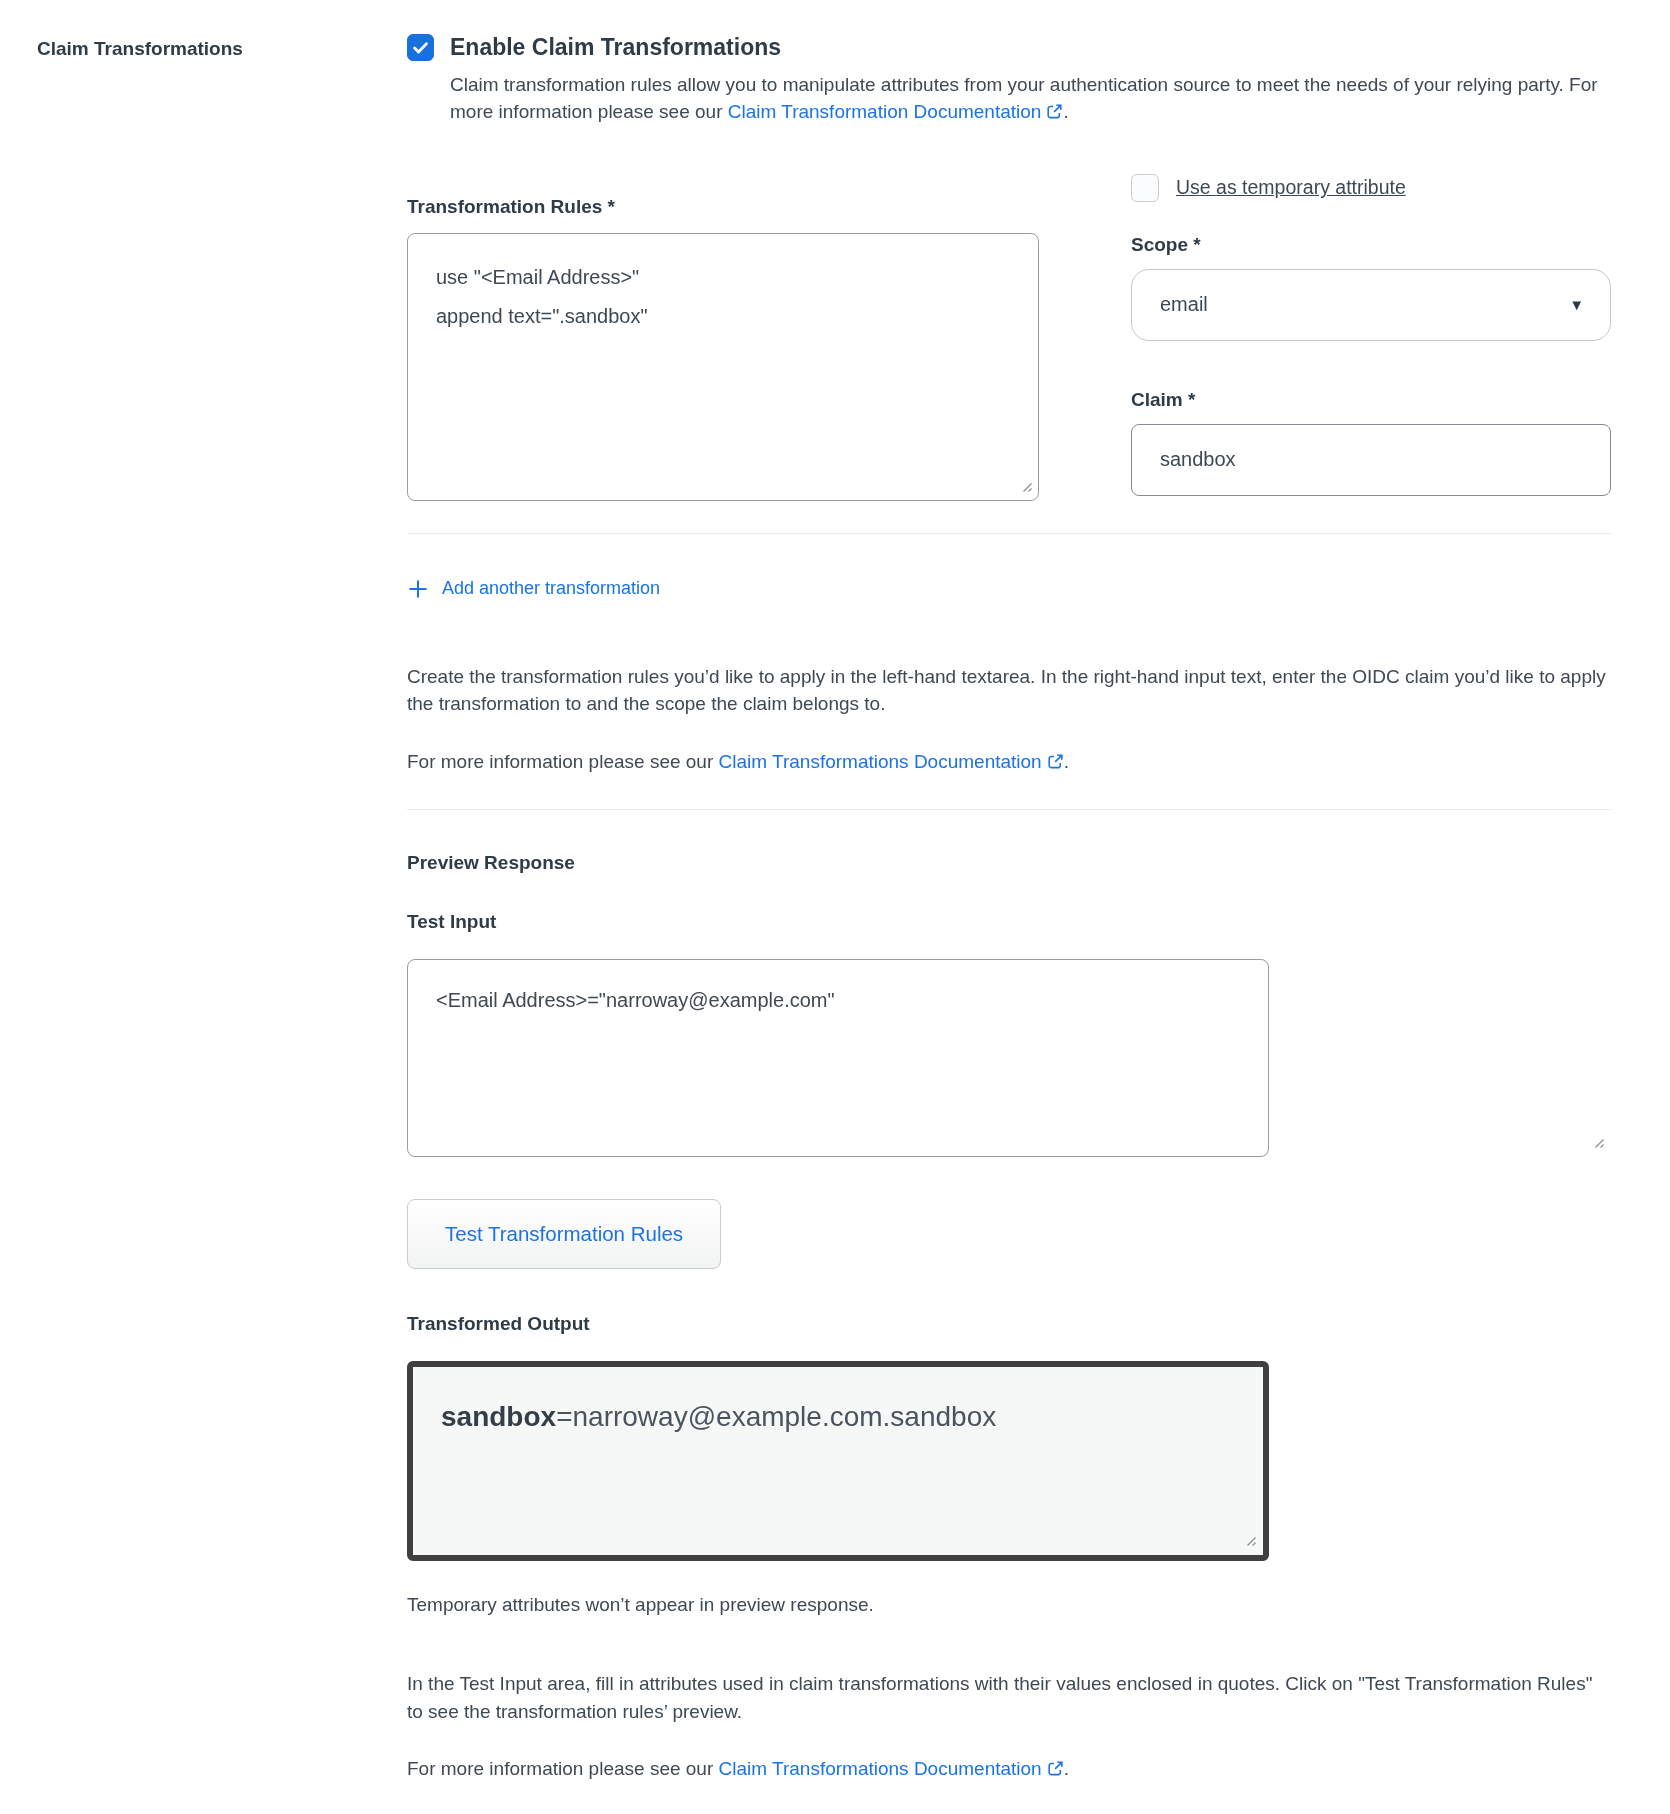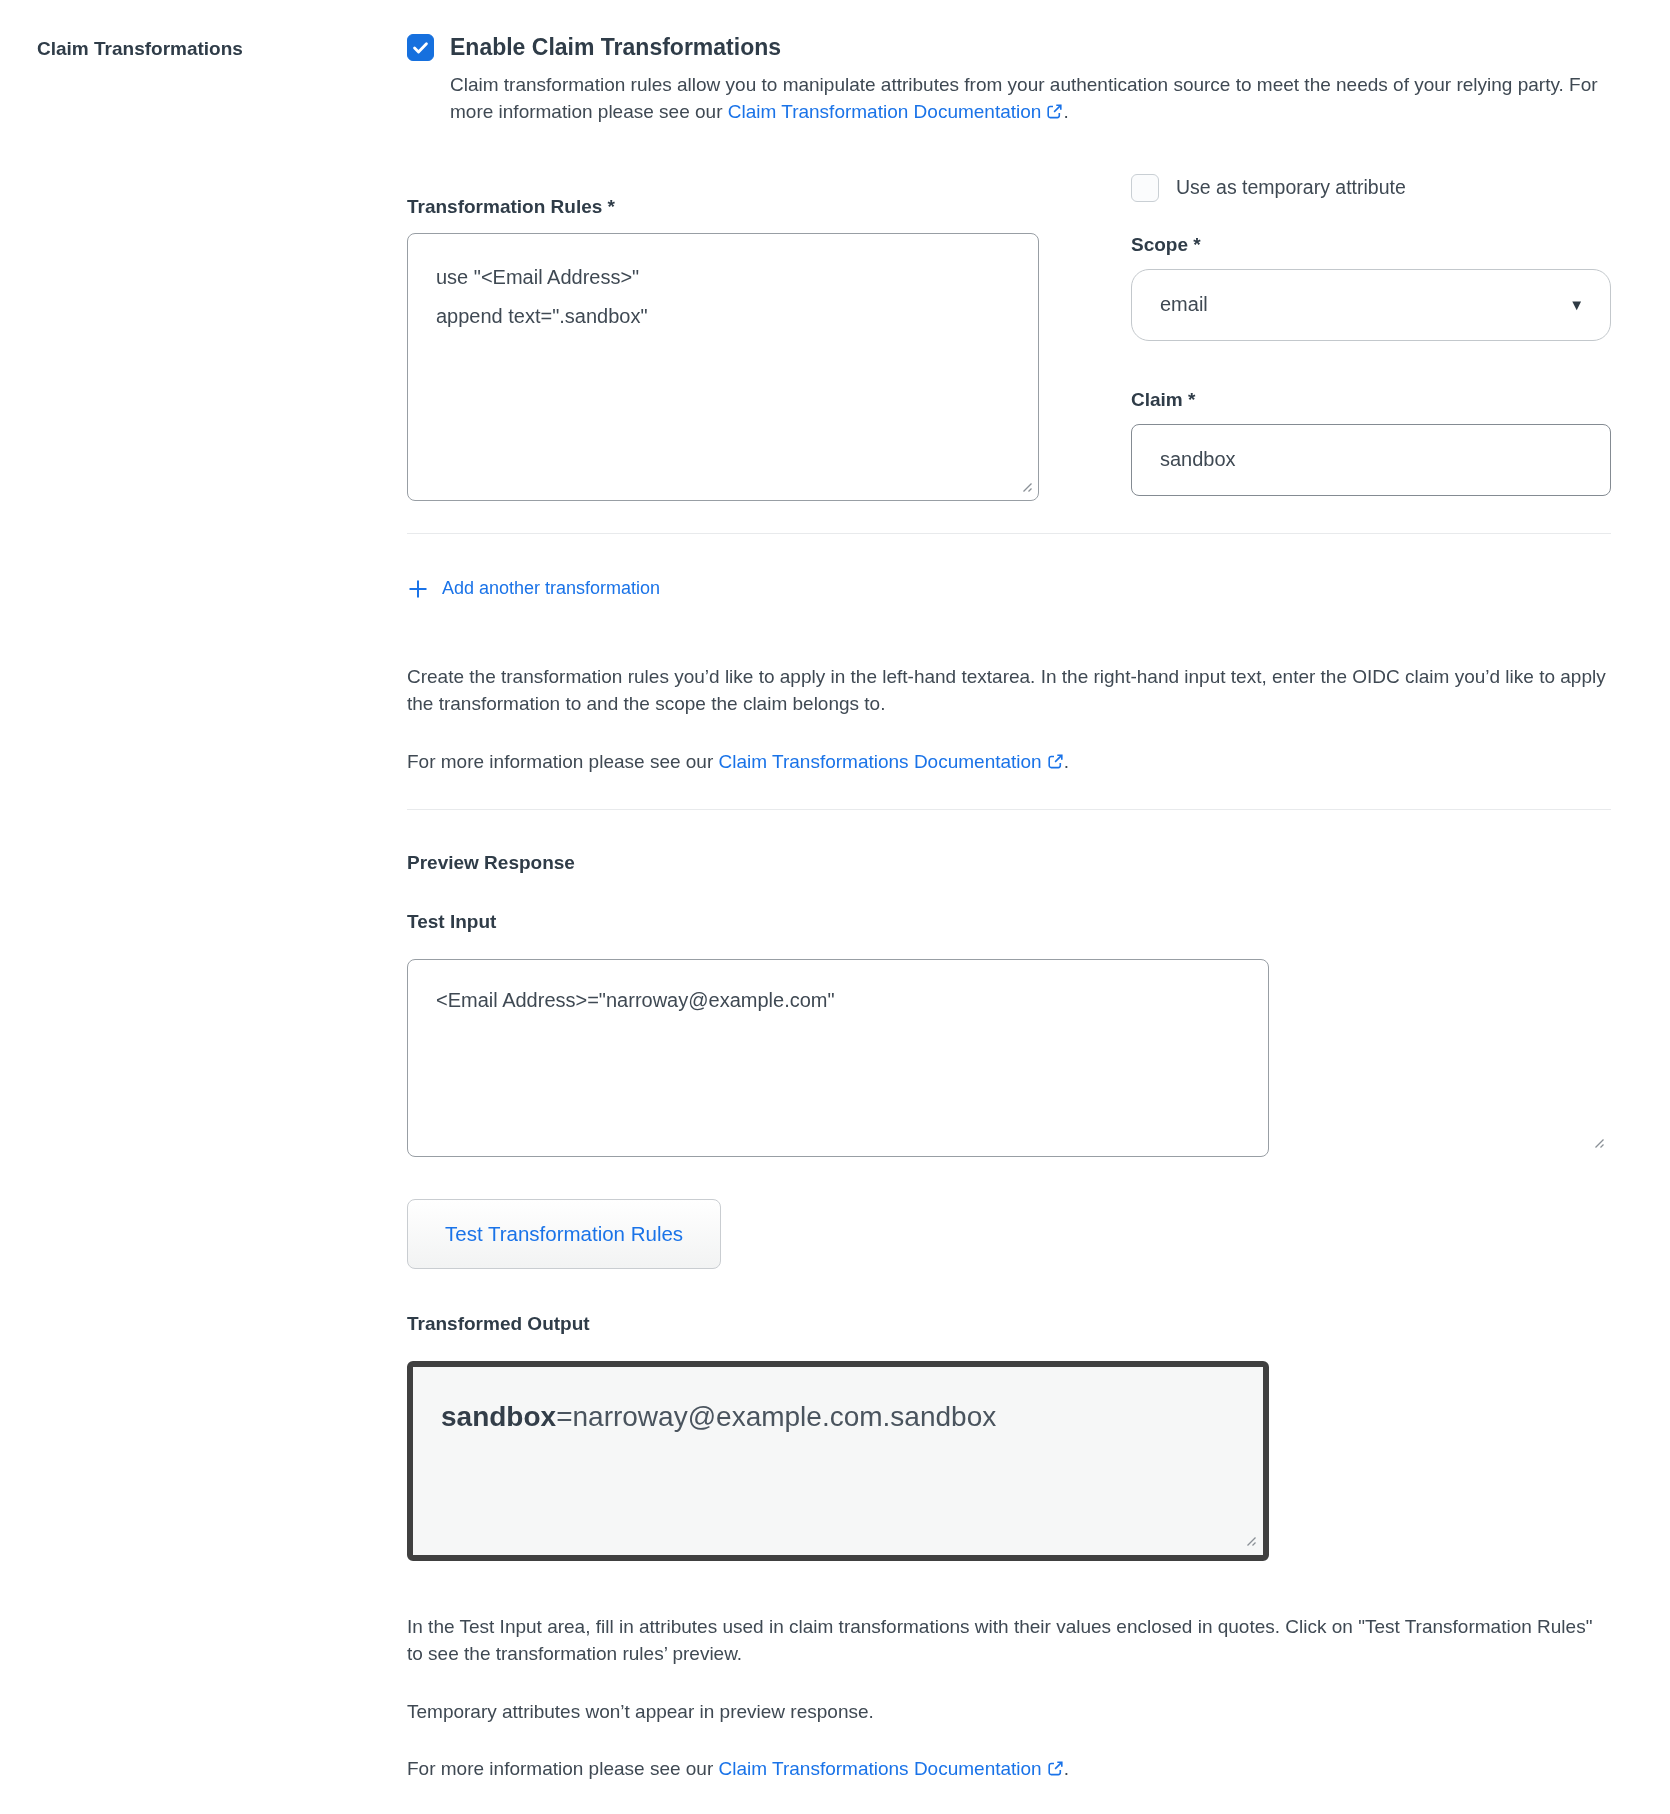--- a/index.html
+++ b/index.html
@@ -78,21 +78,21 @@
     background: #fff;
   }
   textarea.rules { width: 632px; height: 268px; line-height: 1.95; }
   textarea.test  { width: 862px; height: 198px; line-height: 1.6; }
   .resize-handle {
     position: absolute; right: 6px; bottom: 8px;
     pointer-events: none; line-height: 0;
   }
 
   .xform-right { margin-left: 92px; width: 480px; flex: 0 0 480px; padding-top: 2px; }
-  .temp-row { display: flex; align-items: center; }
+  .temp-row { display: flex; align-items: center; text-decoration: underline; }
   .temp-row .checkbox { width: 28px; height: 28px; }
   .temp-label { margin-left: 17px; font-size: 19.5px; color: #3f4953; }
   .scope-label { margin-top: 32px; margin-bottom: 0; }
   .select-box {
     margin-top: 13px;
     height: 72px;
     border: 1px solid #c3c8cc;
     border-radius: 18px;
     display: flex; align-items: center; justify-content: space-between;
     padding: 0 26px 0 28px;
@@ -274,23 +274,23 @@
     <div class="field-label output-label">Transformed Output</div>
     <div class="output-box">
       <span class="output-key">sandbox</span><span>=narroway@example.com.sandbox</span>
       <span class="resize-handle">
         <svg width="15" height="15" viewBox="0 0 15 15" fill="none">
             <path d="M13.5 5.5l-8 8M13.5 10.5l-3 3" stroke="#8a9096" stroke-width="1.3"></path>
           </svg>
       </span>
     </div>
 
+    <p class="help">Temporary attributes won’t appear in preview response.</p>
+
     <p class="help after-box">In the Test Input area, fill in attributes used in claim transformations with their values enclosed in quotes. Click on "Test Transformation Rules" to see the transformation rules’ preview.</p>
-
-    <p class="help">Temporary attributes won’t appear in preview response.</p>
 
     <p class="help">
       <span>For more information please see our </span><a class="link">Claim Transformations Documentation</a><span class="ext-icon" style="color:#1a73e8"><svg width="17" height="17" viewBox="0 0 17 17" fill="none" stroke="currentColor" stroke-width="1.6">
             <path d="M7 3.5H4.2A2 2 0 0 0 2.2 5.5v7.1a2 2 0 0 0 2 2h7.1a2 2 0 0 0 2-2V10"></path>
             <path d="M10.3 2.2h4.5v4.5"></path>
             <path d="M14.6 2.4L8.1 8.9"></path>
           </svg></span><span>.</span>
     </p>
 
   </div>

